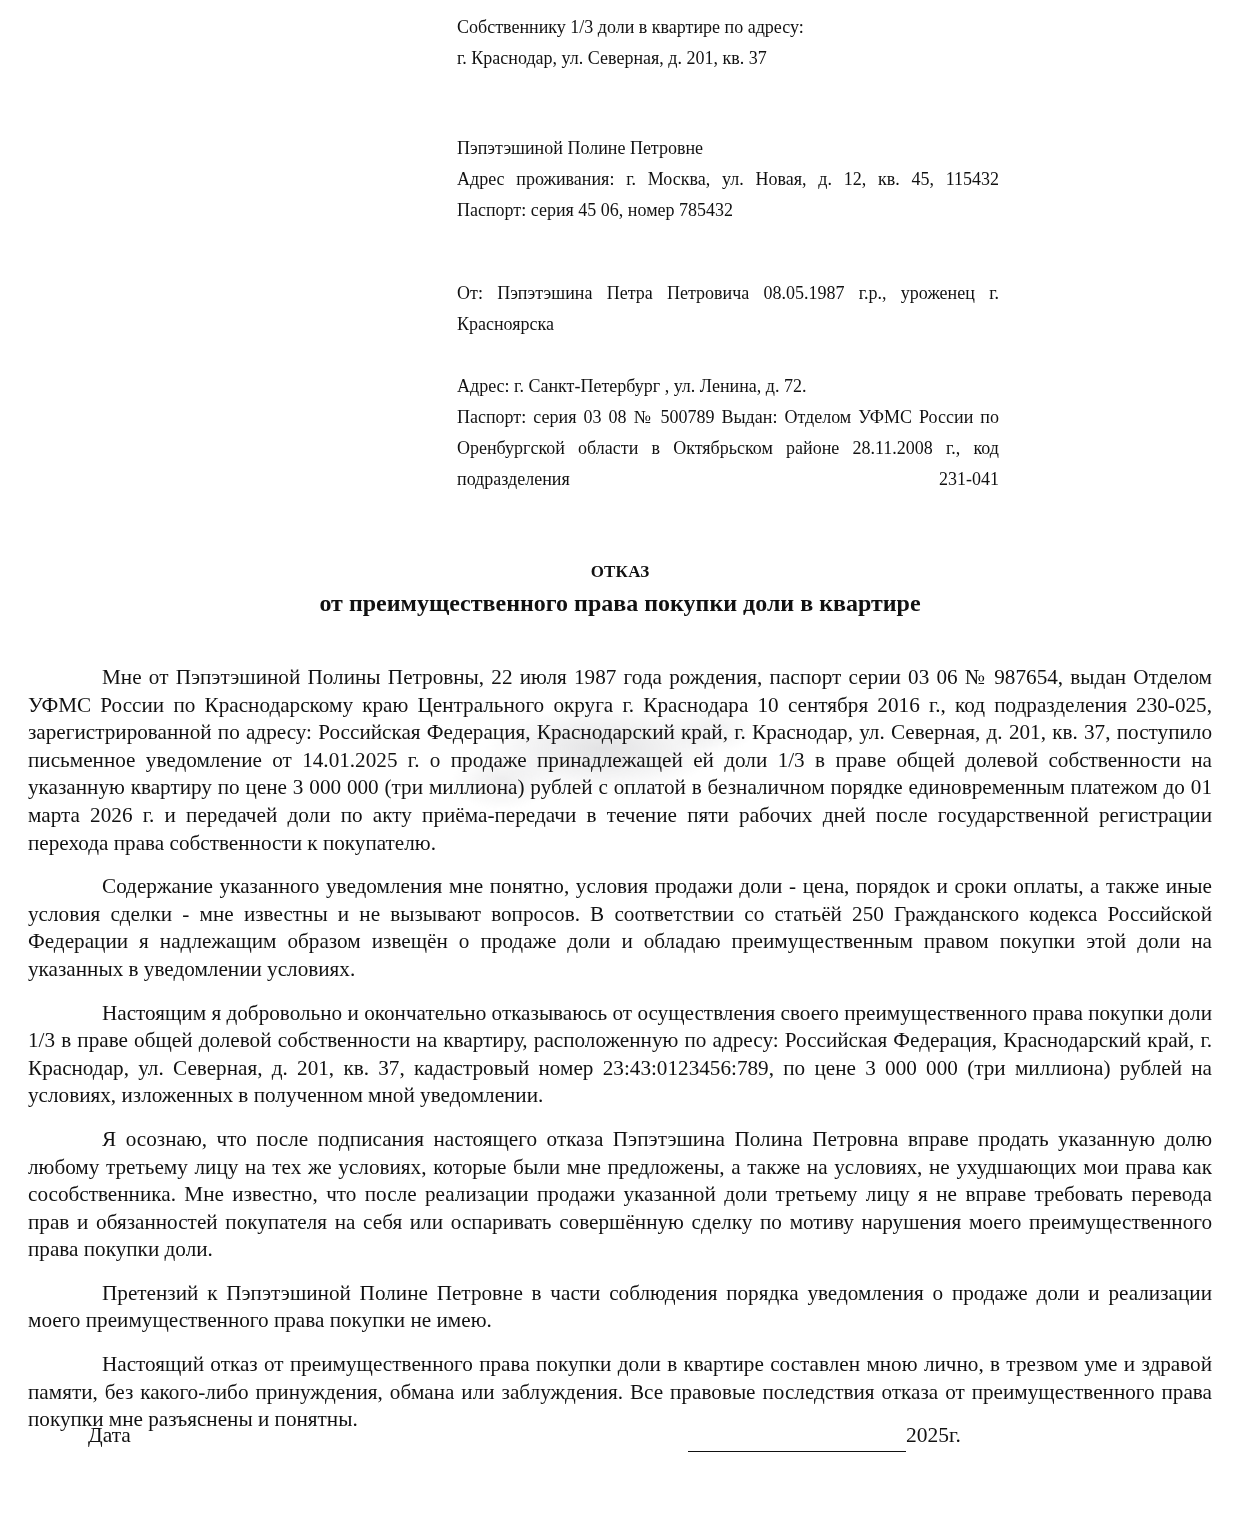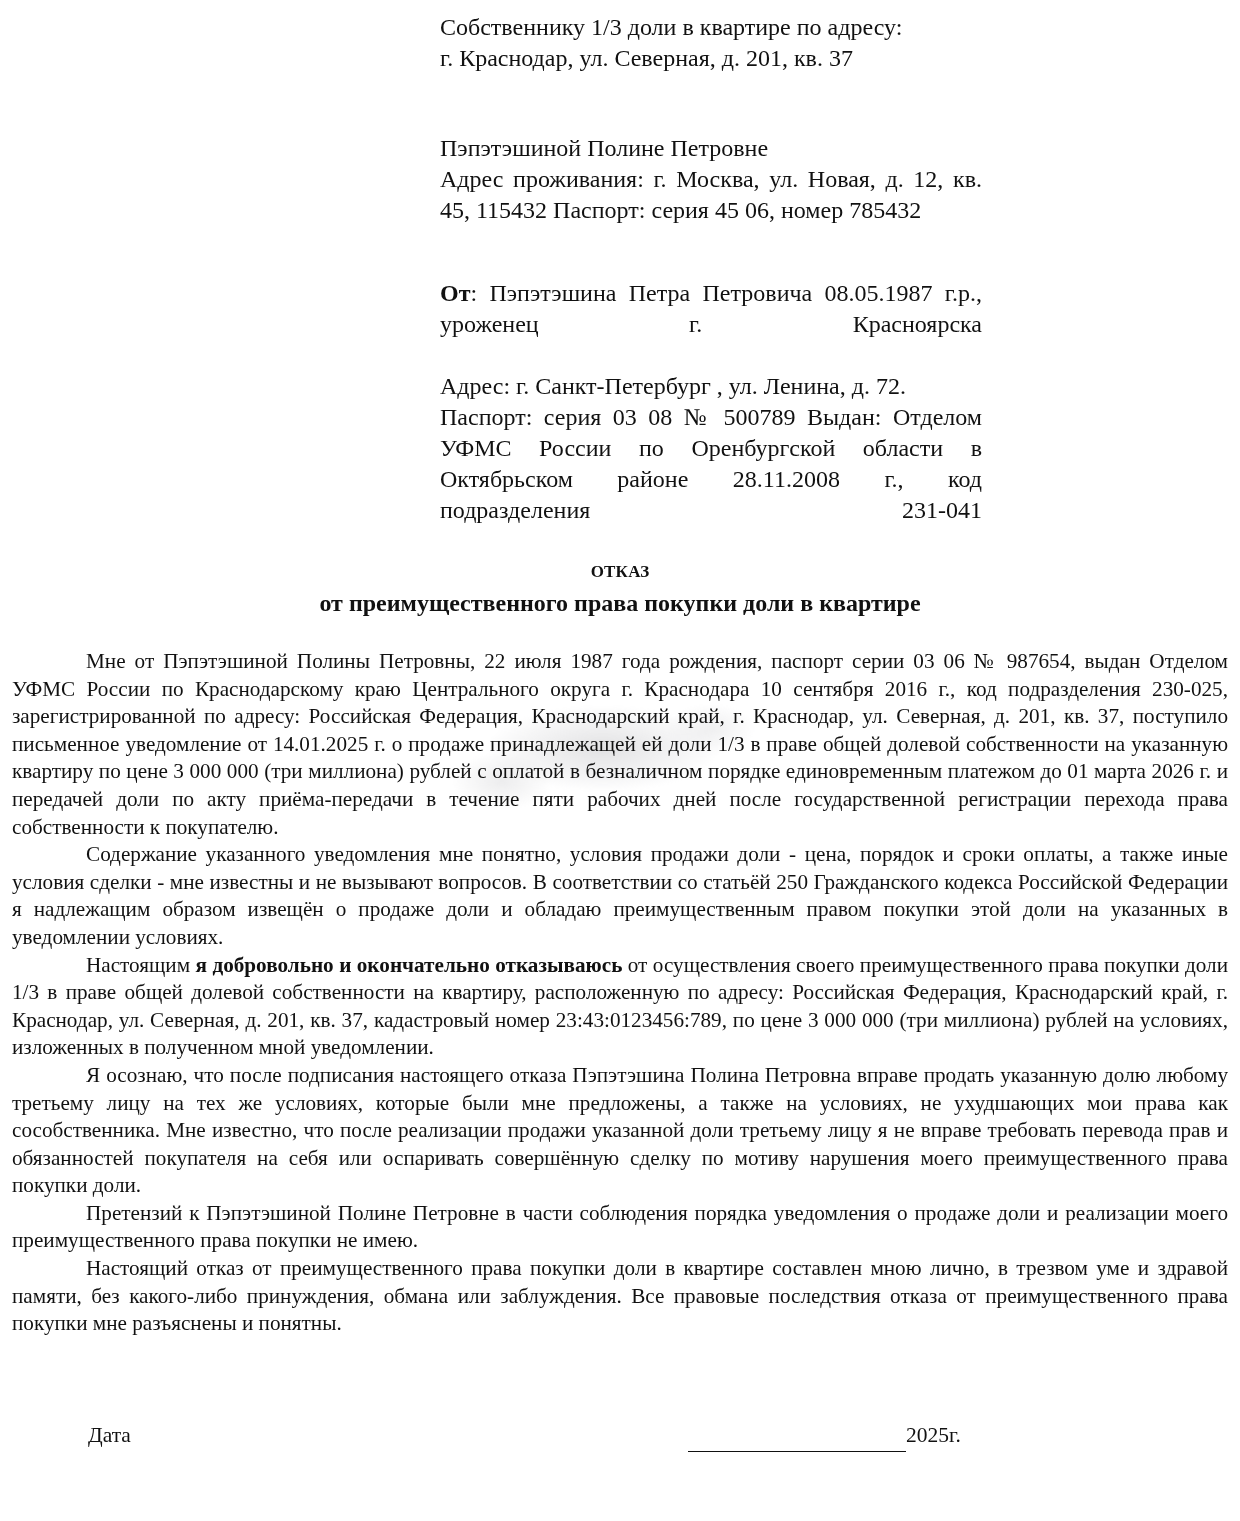--- a/index.html
+++ b/index.html
@@ -37,23 +37,23 @@
   .page {
     position: relative;
     z-index: 2;
     width: 1240px;
     height: 1521px;
   }
 
   
   .header-block {
     position: absolute;
-    left: 440px;
+    left: 457px;
     width: 542px;
-    font-size: 24px;
+    font-size: 18px;
     line-height: 31px;
     text-align: justify;
     text-justify: inter-word;
   }
   .header-block .ln {
     display: block;
     white-space: pre-wrap;
   }
   .hb-owner   { top: 12px; }
   .hb-addressee { top: 133px; }
@@ -61,21 +61,21 @@
 
   .hb-sender .just {
     text-align: justify;
     text-align-last: left;
   }
   .hb-sender .just::after {
     content: "";
     display: inline-block;
     width: 100%;
   }
-  b { font-weight: bold; }
+  b { font-weight: normal; }
 
   
   .title-wrap {
     position: absolute;
     left: 0;
     top: 557px;
     width: 1240px;
     text-align: center;
   }
   .doc-title {
@@ -92,21 +92,21 @@
   }
 
   
   .body-wrap {
     position: absolute;
     left: 12px;
     top: 648px;
     width: 1216px;
   }
   .body-wrap p {
-    margin: 0;
+    margin: 16px;
     font-size: 21.2px;
     line-height: 27.6px;
     text-align: justify;
     text-justify: inter-word;
     text-indent: 74px;
     hyphens: none;
   }
 
   
   .footer {

